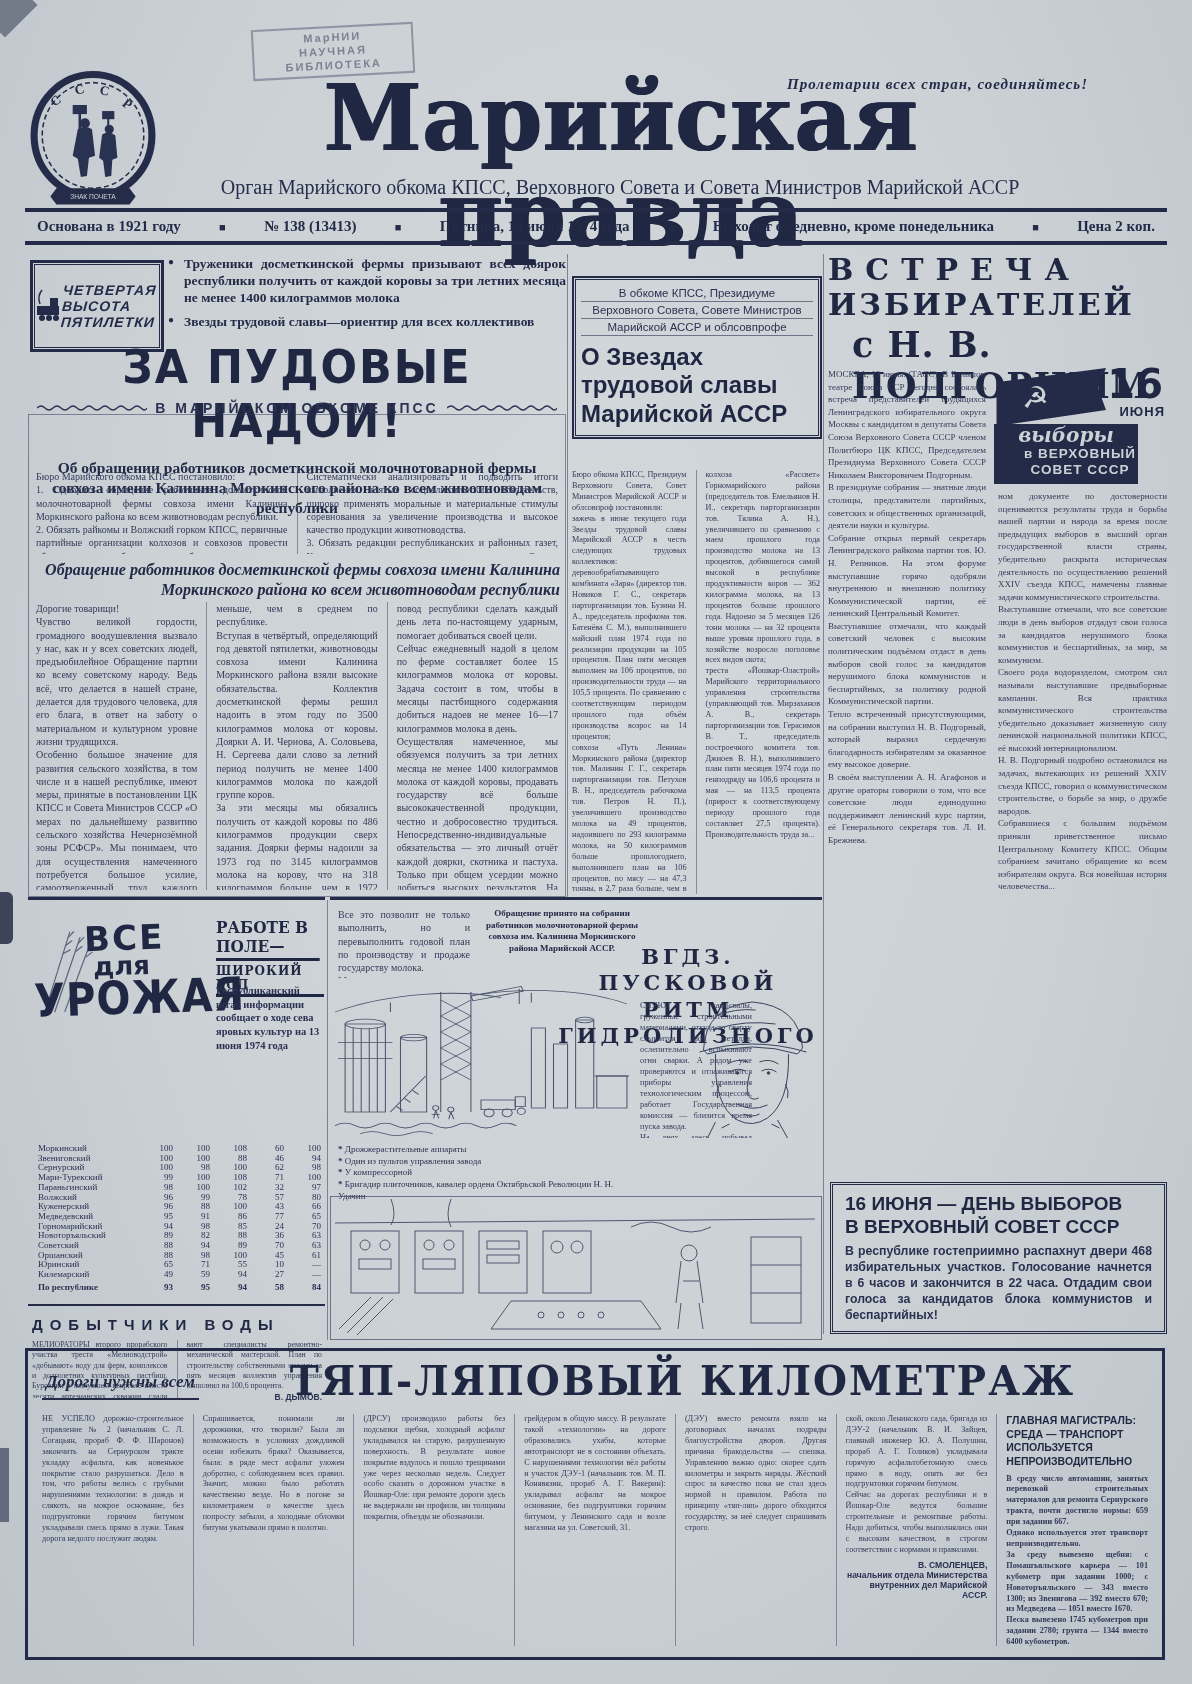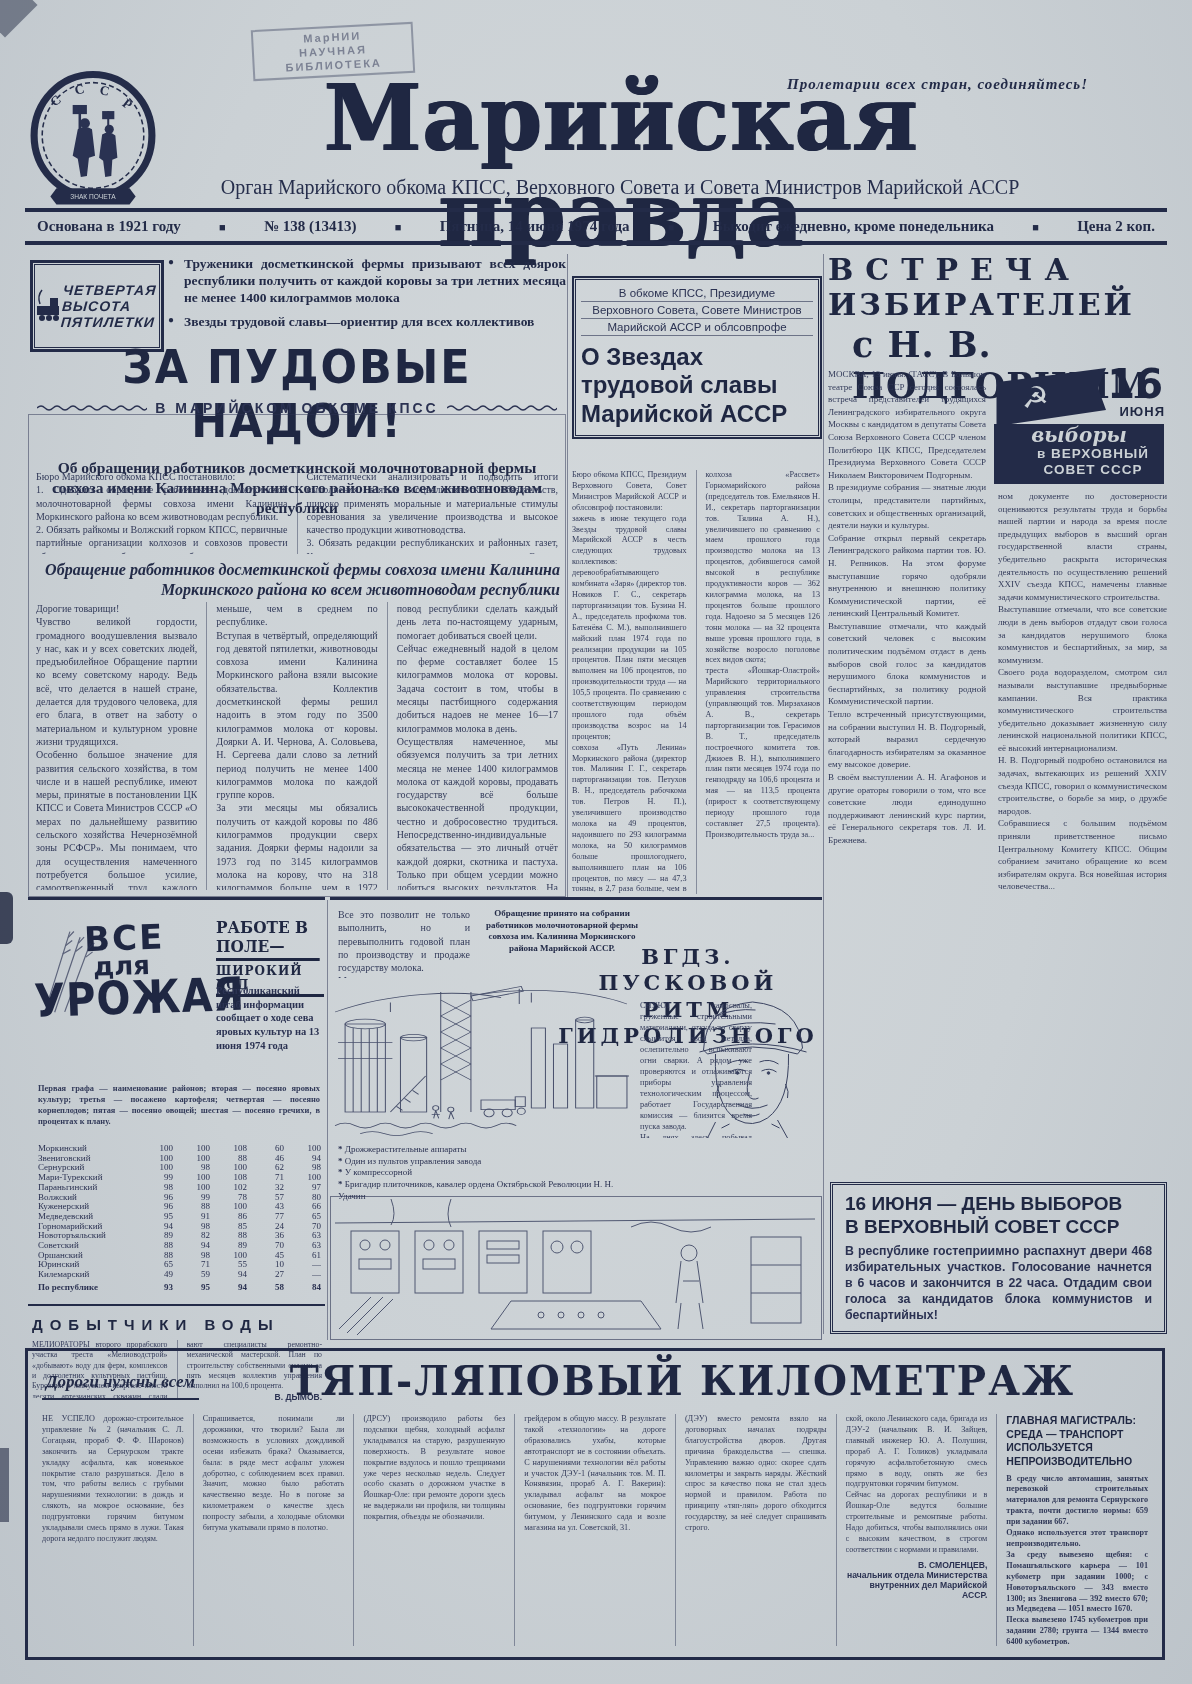--- a/index.html
+++ b/index.html
@@ -62,21 +62,21 @@
   .meet-title{text-align:left;font-family:"DejaVu Serif",serif;font-weight:bold;color:#1f2742;}
   .meet-title .l1{font-size:30px;letter-spacing:12px;}
   .meet-title .l2{font-size:30px;letter-spacing:3px;}
   .meet-title .l3{font-size:35px;letter-spacing:1px;margin-top:2px;margin-left:24px;}
   .meet-colA{position:absolute;left:0;top:116px;width:158px;height:808px;}
   .meet-colB{position:absolute;left:170px;top:238px;width:169px;height:686px;}
   .elect-badge{position:absolute;left:166px;top:114px;width:173px;height:118px;}
   .elect-badge .flagwrap{position:absolute;left:0;top:0;width:173px;height:64px;}
   .elect-badge .n16{position:absolute;right:4px;top:0;font-family:"DejaVu Sans",sans-serif;font-weight:900;font-size:40px;color:#1f2742;line-height:.9;}
   .elect-badge .mon{position:absolute;right:2px;top:38px;font-family:"Liberation Sans",sans-serif;font-weight:900;font-size:13px;color:#1f2742;letter-spacing:1px;}
-  .elect-badge .band{position:absolute;left:0;top:58px;width:170px;height:60px;background:#232b48;text-align:center;color:#cbd1d5;}
+  .elect-badge .band{position:absolute;left:0;top:58px;width:144px;height:60px;background:#232b48;text-align:center;color:#cbd1d5;}
   .elect-badge .script{font-family:"DejaVu Serif",serif;font-style:italic;font-weight:bold;font-size:20px;line-height:1.1;}
   .elect-badge .bl{font-family:"Liberation Sans",sans-serif;font-weight:900;font-size:13.5px;line-height:1.15;letter-spacing:1px;padding-left:28px;}
   
   .field-block{position:absolute;left:28px;top:897px;width:297px;height:451px;border-top:3px solid #232b48;}
   .urozhay{position:absolute;left:6px;top:22px;width:168px;height:138px;transform:rotate(-2deg);
     font-family:"DejaVu Sans",sans-serif;font-weight:900;color:#1f2742;line-height:.95;}
   .urozhay .u1{font-size:34px;letter-spacing:2px;padding-left:52px;}
   .urozhay .u2{font-size:26px;padding-left:60px;}
   .urozhay .u3{font-size:40px;letter-spacing:1px;transform:scaleY(1.15);}
   .usketch{position:absolute;left:0;top:0;width:70px;height:90px;opacity:.8;}
@@ -310,21 +310,20 @@
       </svg>
       <div class="u1">ВСЕ</div>
       <div class="u2">для</div>
       <div class="u3">УРОЖАЯ</div>
     </div>
     <div class="ftitle">
       <div class="t1">РАБОТЕ В ПОЛЕ—</div>
       <div class="t2">ШИРОКИЙ ХОД</div>
     </div>
     <div class="fintro">Республиканский штаб информации сообщает о ходе сева яровых культур на 13 июня 1974 года</div>
-    <div class="flegend">Первая графа — наименование районов; вторая — посеяно яровых культур; третья — посажено картофеля; четвертая — посеяно корнеплодов; пятая — посеяно овощей; шестая — посеяно гречихи, в процентах к плану.</div>
     <div class="ftable">
         <div class="trow">
           <span class="cell name">Моркинский</span>
           <span class="cell num">100</span>
           <span class="cell num">100</span>
           <span class="cell num">108</span>
           <span class="cell num">60</span>
           <span class="cell num">100</span>
         </div>
         <div class="trow">

